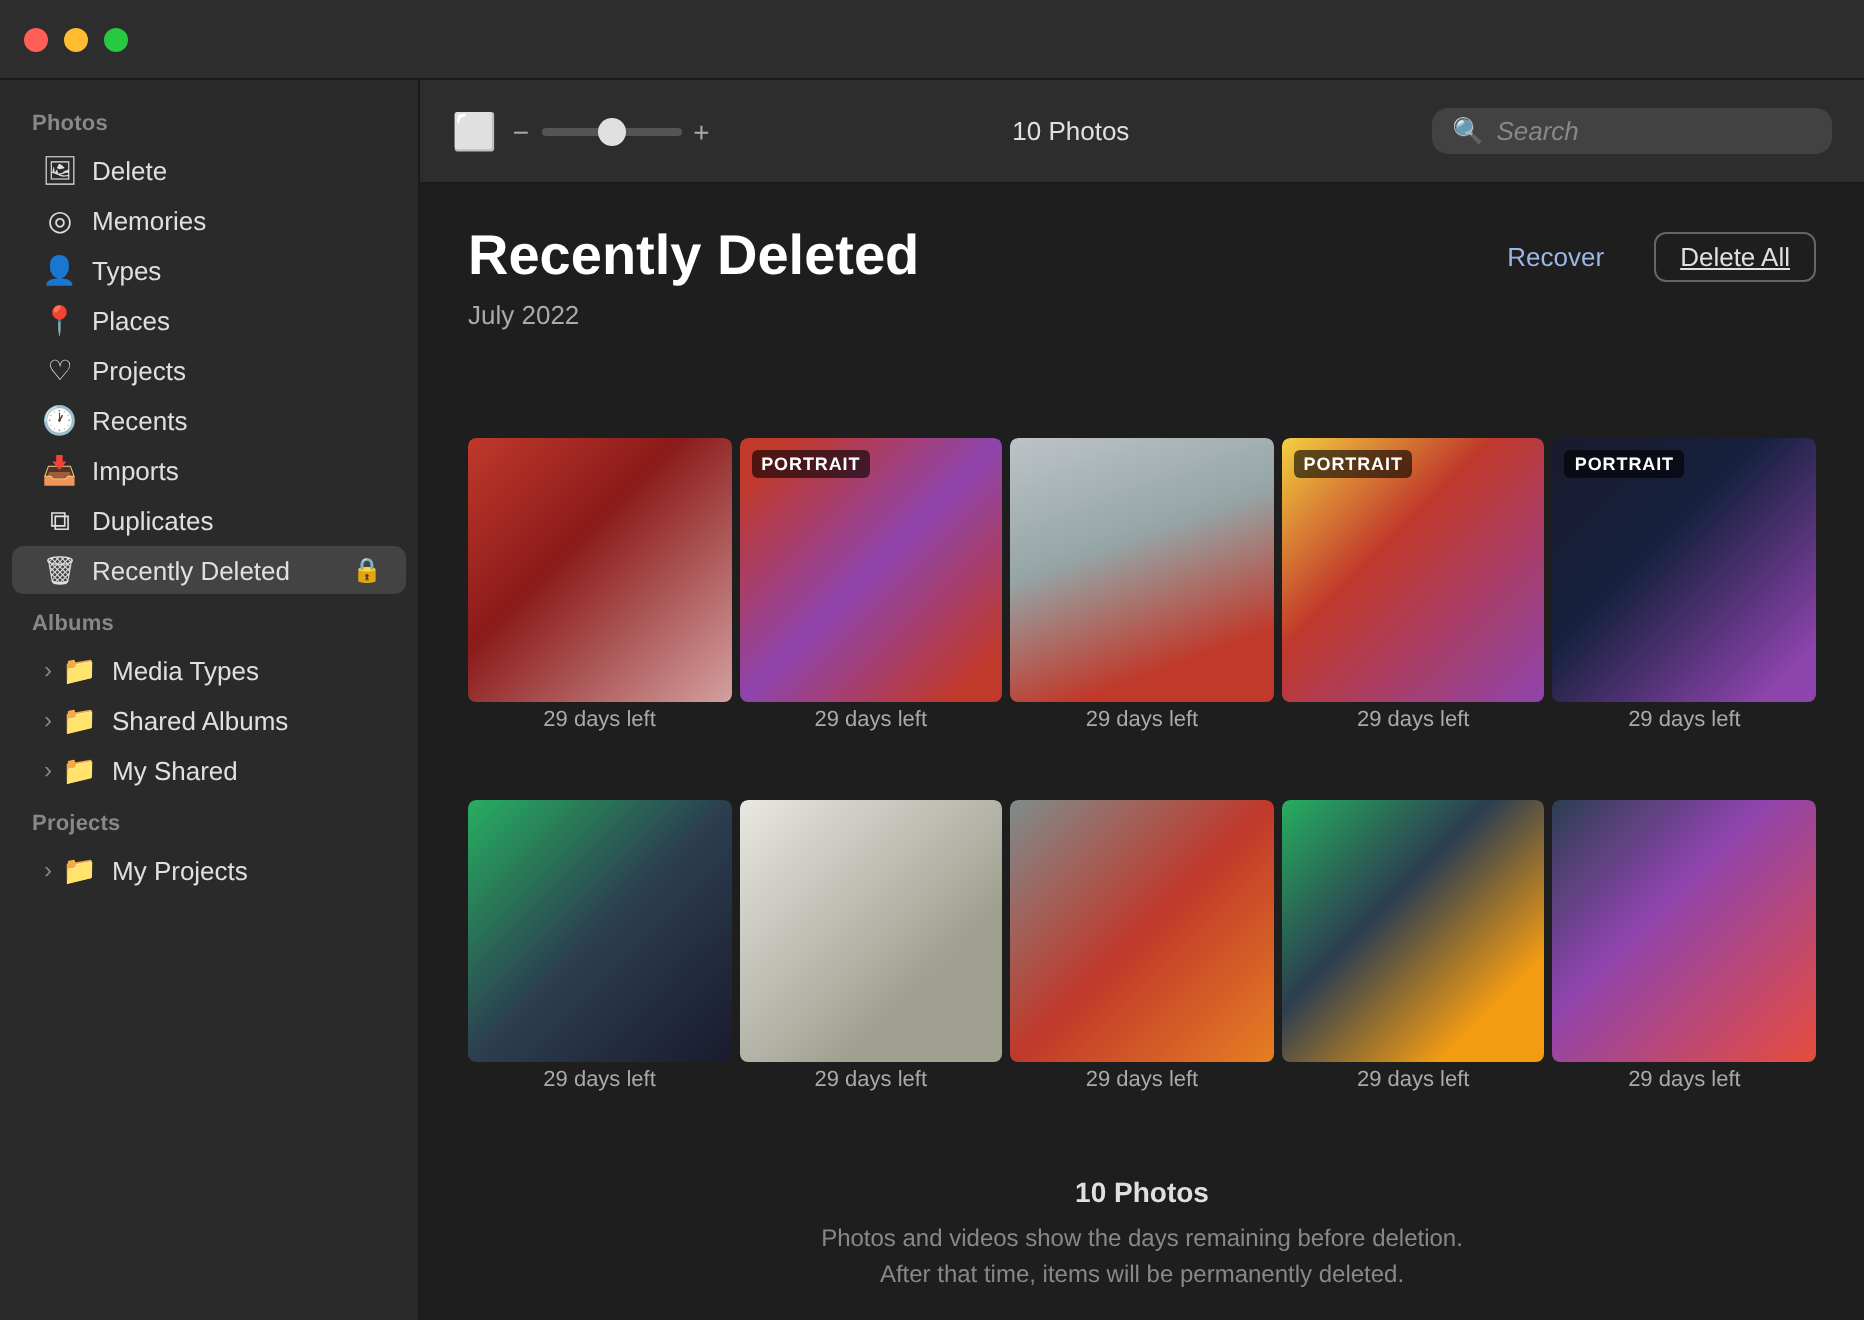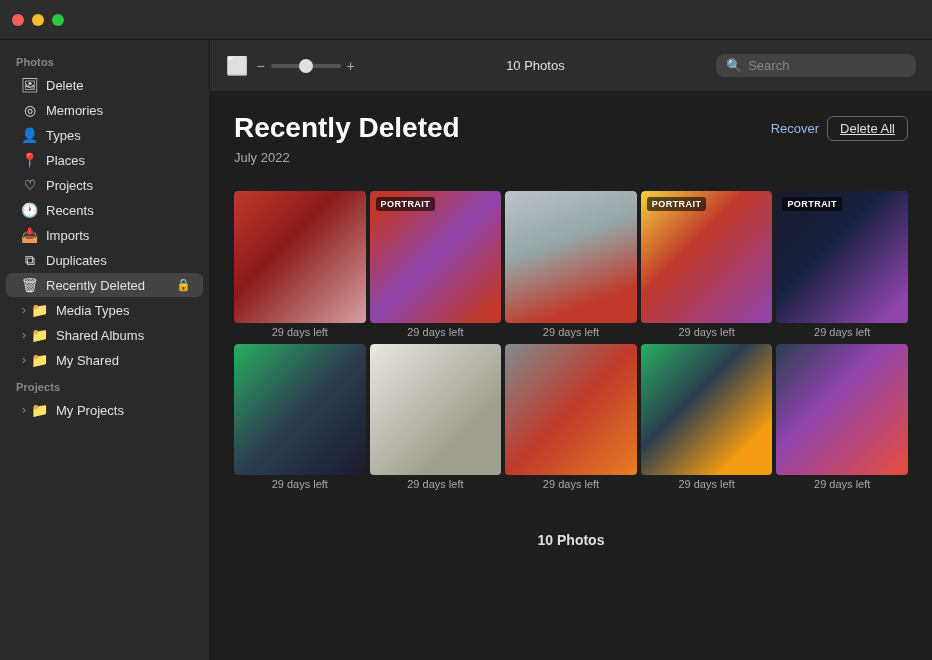--- a/index.html
+++ b/index.html
@@ -182,20 +182,21 @@
       color: #888;
       font-size: 13px;
     }
     .search-input {
       background: transparent;
       border: none;
       outline: none;
       color: #84cc16;
       font-size: 13px;
       width: 100%;
+      font-style: italic;
     }
     .search-input::placeholder { color: #888; }
 
     
     .content-area {
       flex: 1;
       overflow-y: auto;
       padding: 20px 24px;
     }
 
@@ -207,21 +208,21 @@
     }
 
     .page-title {
       font-size: 28px;
       font-weight: 700;
       color: #ffffff;
     }
 
     .header-actions {
       display: flex;
-      gap: 0;
+      gap: 17px;
       align-items: center;
       margin-top: 4px;
     }
 
     .btn-recover {
       background: transparent;
       border: none;
       color: #9ab8e8;
       font-size: 13px;
       cursor: pointer;
@@ -253,20 +254,21 @@
       grid-template-columns: repeat(5, 1fr);
       gap: 4px;
       margin-bottom: 20px;
     }
 
     .photo-item {
       position: relative;
       cursor: pointer;
       border-radius: 4px;
       overflow: hidden;
+      margin-top: 28px;
     }
 
     .photo-thumb {
       width: 100%;
       aspect-ratio: 1;
       border-radius: 4px;
       overflow: hidden;
       position: relative;
     }
 
@@ -368,20 +370,21 @@
       </div>
       <div class="sidebar-item">
         <span class="sidebar-icon">⧉</span>
         <span>Duplicates</span>
       </div>
       <div class="sidebar-item active">
         <span class="sidebar-icon">🗑</span>
         <span>Recently Deleted</span>
         <span class="lock-icon">🔒</span>
       </div>
+      <div class="sidebar-section-label">Albums</div>
       <div class="sidebar-item expandable">
         <span class="sidebar-icon">📁</span>
         <span>Media Types</span>
       </div>
       <div class="sidebar-item expandable">
         <span class="sidebar-icon">📁</span>
         <span>Shared Albums</span>
       </div>
       <div class="sidebar-item expandable">
         <span class="sidebar-icon">📁</span>
@@ -469,17 +472,21 @@
             <div class="photo-caption">29 days left</div>
           </div>
           <div class="photo-item">
             <div class="photo-thumb p10"></div>
             <div class="photo-caption">29 days left</div>
           </div>
         </div>
 
       <div class="content-footer">
         <div class="footer-count">10 Photos</div>
+        <div class="footer-desc">
+          <span>Photos and videos show the days remaining before deletion.</span><br>
+          <span>After that time, items will be permanently deleted.</span>
+        </div>
       </div>
     </div>
 
   </div>
 </div>
 
 </body></html>

